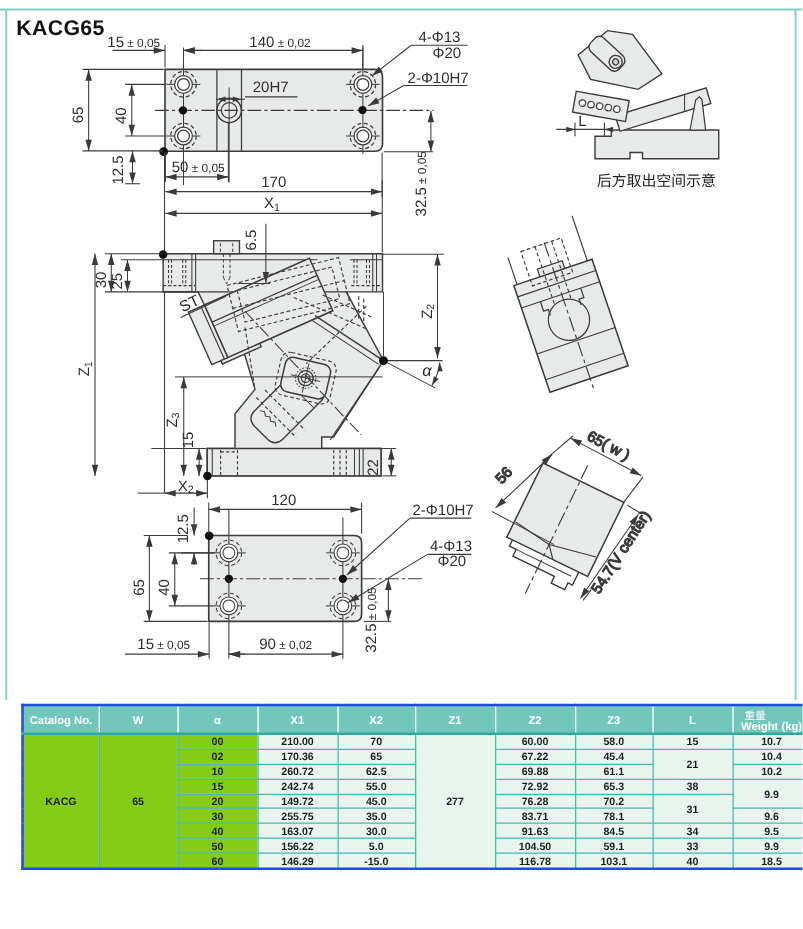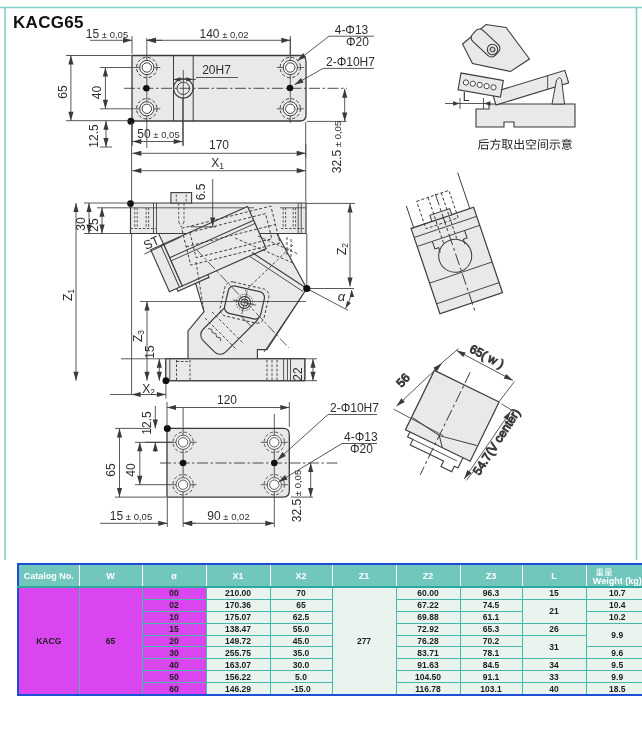--- a/index.html
+++ b/index.html
@@ -1,19 +1,19 @@
 <!DOCTYPE html>
 <html><head><meta charset="utf-8"><style>
 *{margin:0;padding:0;box-sizing:border-box}
 body{width:642px;height:743px;background:#fff;font-family:"Liberation Sans",sans-serif;position:relative;overflow:hidden}
 .tb{position:absolute;left:17px;top:563px;width:630px;height:133px;border-collapse:collapse;table-layout:fixed;
   border:2px solid #1d4ed8;font-family:"Liberation Sans",sans-serif}
 .tb td{border:1px solid #45b9ac;text-align:center;vertical-align:middle;font-size:8.5px;font-weight:bold;color:#1c1c1c;background:#e9f4ef;padding:0}
 .tb tr.hd td{background:#72c7bd;color:#fff;font-size:9px;height:23px;line-height:10px;border-color:#fff;border-top:none;border-bottom:2px solid #2fa99d}
-.tb td.wh{background:#d946ef}
+.tb td.wh{background:#84cc16}
 </style></head><body>
 <svg width="642" height="560" viewBox="0 0 642 560" style="position:absolute;top:0;left:0">
     <g stroke="#85cfc7" stroke-width="1.6" fill="none">
       <line x1="0" y1="7.5" x2="642" y2="7.5"></line>
       <line x1="5" y1="7.5" x2="5" y2="740"></line>
       <line x1="636.5" y1="7.5" x2="636.5" y2="740"></line>
     </g>
 <text x="13" y="28" font-size="17" font-weight="bold" fill="#111" letter-spacing="0.3">KACG65</text>
 <g stroke="#3b3b3b" stroke-width="1" fill="none" font-size="12" font-family="Liberation Sans, sans-serif">
 <path d="M132,55.5 L300,55.5 Q306,55.5 306,61.5 L306,115 Q306,121 300,121 L132,121 Z" fill="#e8e9e9" stroke-width="1.3"></path>
@@ -469,48 +469,48 @@
         <td><span style="visibility:hidden">XX</span><br>Weight (kg)</td>
       </tr>
       <tr>
         <td rowspan="9" class="wh">KACG</td>
         <td rowspan="9" class="wh">65</td>
         <td class="wh">00</td>
         <td>210.00</td>
         <td>70</td>
         <td rowspan="9">277</td>
         <td>60.00</td>
-        <td>96.3</td>
+        <td>58.0</td>
         <td rowspan="1">15</td>
         <td rowspan="1">10.7</td>
       </tr>
       <tr>
         <td class="wh">02</td>
         <td>170.36</td>
         <td>65</td>
         <td>67.22</td>
-        <td>74.5</td>
+        <td>45.4</td>
         <td rowspan="2">21</td>
         <td rowspan="1">10.4</td>
       </tr>
       <tr>
         <td class="wh">10</td>
-        <td>175.07</td>
+        <td>260.72</td>
         <td>62.5</td>
         <td>69.88</td>
         <td>61.1</td>
         <td rowspan="1">10.2</td>
       </tr>
       <tr>
         <td class="wh">15</td>
-        <td>138.47</td>
+        <td>242.74</td>
         <td>55.0</td>
         <td>72.92</td>
         <td>65.3</td>
-        <td rowspan="1">26</td>
+        <td rowspan="1">38</td>
         <td rowspan="2">9.9</td>
       </tr>
       <tr>
         <td class="wh">20</td>
         <td>149.72</td>
         <td>45.0</td>
         <td>76.28</td>
         <td>70.2</td>
         <td rowspan="2">31</td>
       </tr>
@@ -529,21 +529,21 @@
         <td>91.63</td>
         <td>84.5</td>
         <td rowspan="1">34</td>
         <td rowspan="1">9.5</td>
       </tr>
       <tr>
         <td class="wh">50</td>
         <td>156.22</td>
         <td>5.0</td>
         <td>104.50</td>
-        <td>91.1</td>
+        <td>59.1</td>
         <td rowspan="1">33</td>
         <td rowspan="1">9.9</td>
       </tr>
       <tr>
         <td class="wh">60</td>
         <td>146.29</td>
         <td>-15.0</td>
         <td>116.78</td>
         <td>103.1</td>
         <td rowspan="1">40</td>

